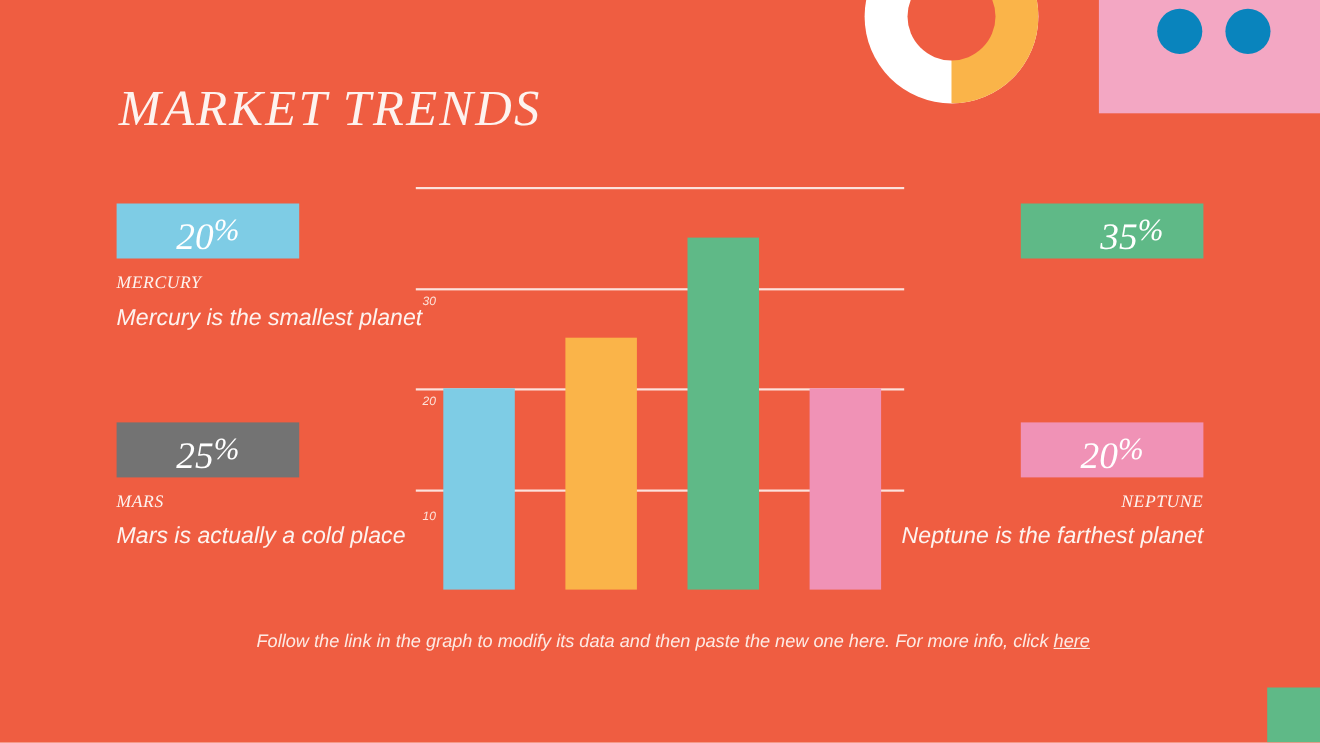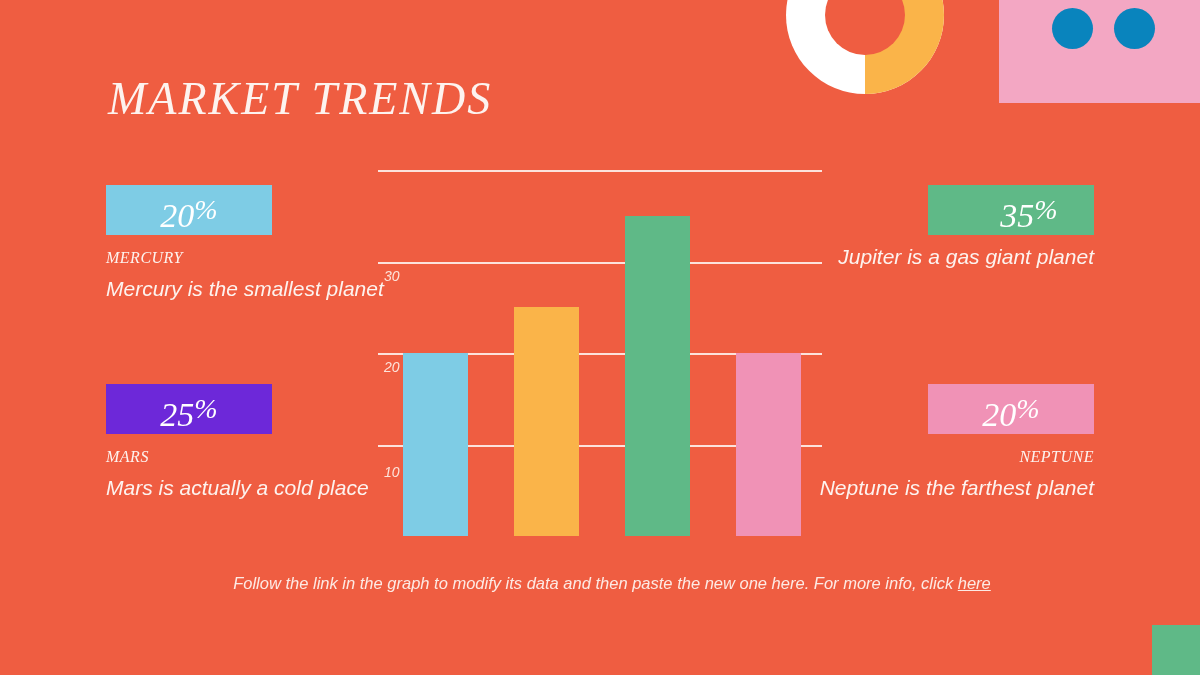--- a/index.html
+++ b/index.html
@@ -138,21 +138,21 @@
     position: absolute;
     left: 0;
     width: 444px;
     height: 2px;
     background: rgba(255,255,255,0.82);
   }
   .ytick {
     position: absolute;
     left: 6px;
     font-family: "Liberation Sans", sans-serif;
-    font-size: 14px;
+    font-size: 11px;
     color: #fde3da;
   }
   .bar {
     position: absolute;
     bottom: 0;
     width: 65px;
   }
   #plot-baseline {
     position: absolute;
     left: 0; bottom: 0;
@@ -197,32 +197,31 @@
 
   <div class="stat left row1">
     <div class="stat-badge" style="background:#7ecce5;">
       <span>20</span><span class="pct">%</span>
     </div>
     <div class="stat-name">MERCURY</div>
     <div class="stat-desc">Mercury is the smallest planet</div>
   </div>
 
   <div class="stat left row2">
-    <div class="stat-badge" style="background:#6d28d9;">
+    <div class="stat-badge" style="background:#737373;">
       <span>25</span><span class="pct">%</span>
     </div>
     <div class="stat-name">MARS</div>
     <div class="stat-desc">Mars is actually a cold place</div>
   </div>
 
   <div class="stat right row1">
     <div class="stat-badge" style="background:#5fb987;padding-left:36px;">
       <span>35</span><span class="pct">%</span>
     </div>
-    <div class="stat-desc">Jupiter is a gas giant planet</div>
   </div>
 
   <div class="stat right row2">
     <div class="stat-badge" style="background:#f092b6;">
       <span>20</span><span class="pct">%</span>
     </div>
     <div class="stat-name">NEPTUNE</div>
     <div class="stat-desc">Neptune is the farthest planet</div>
   </div>
 

